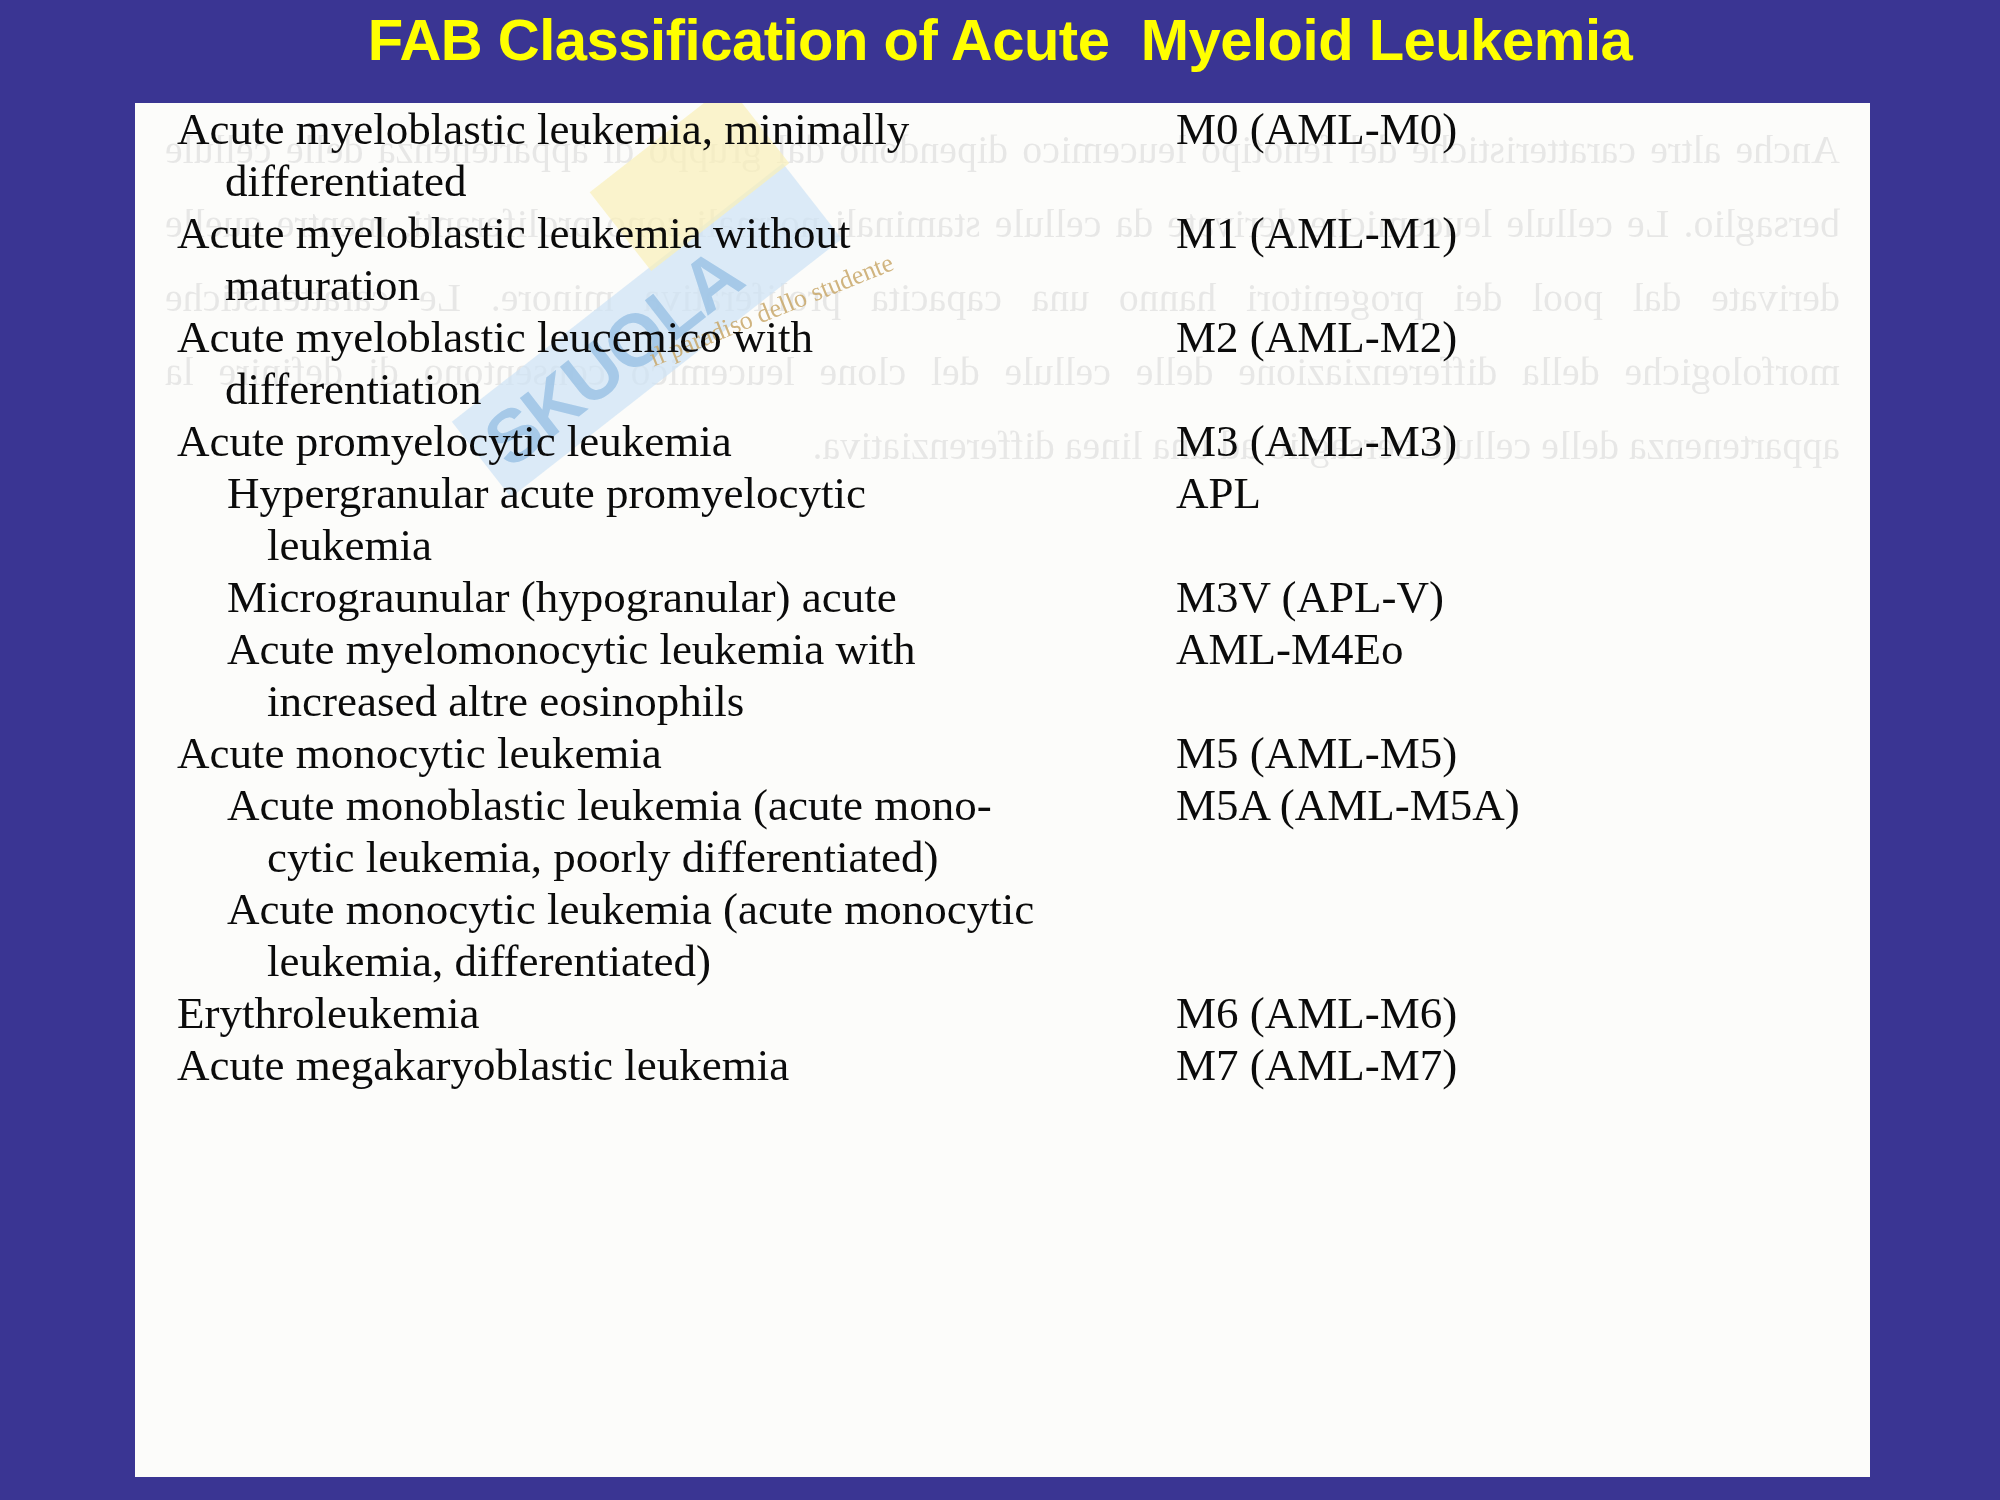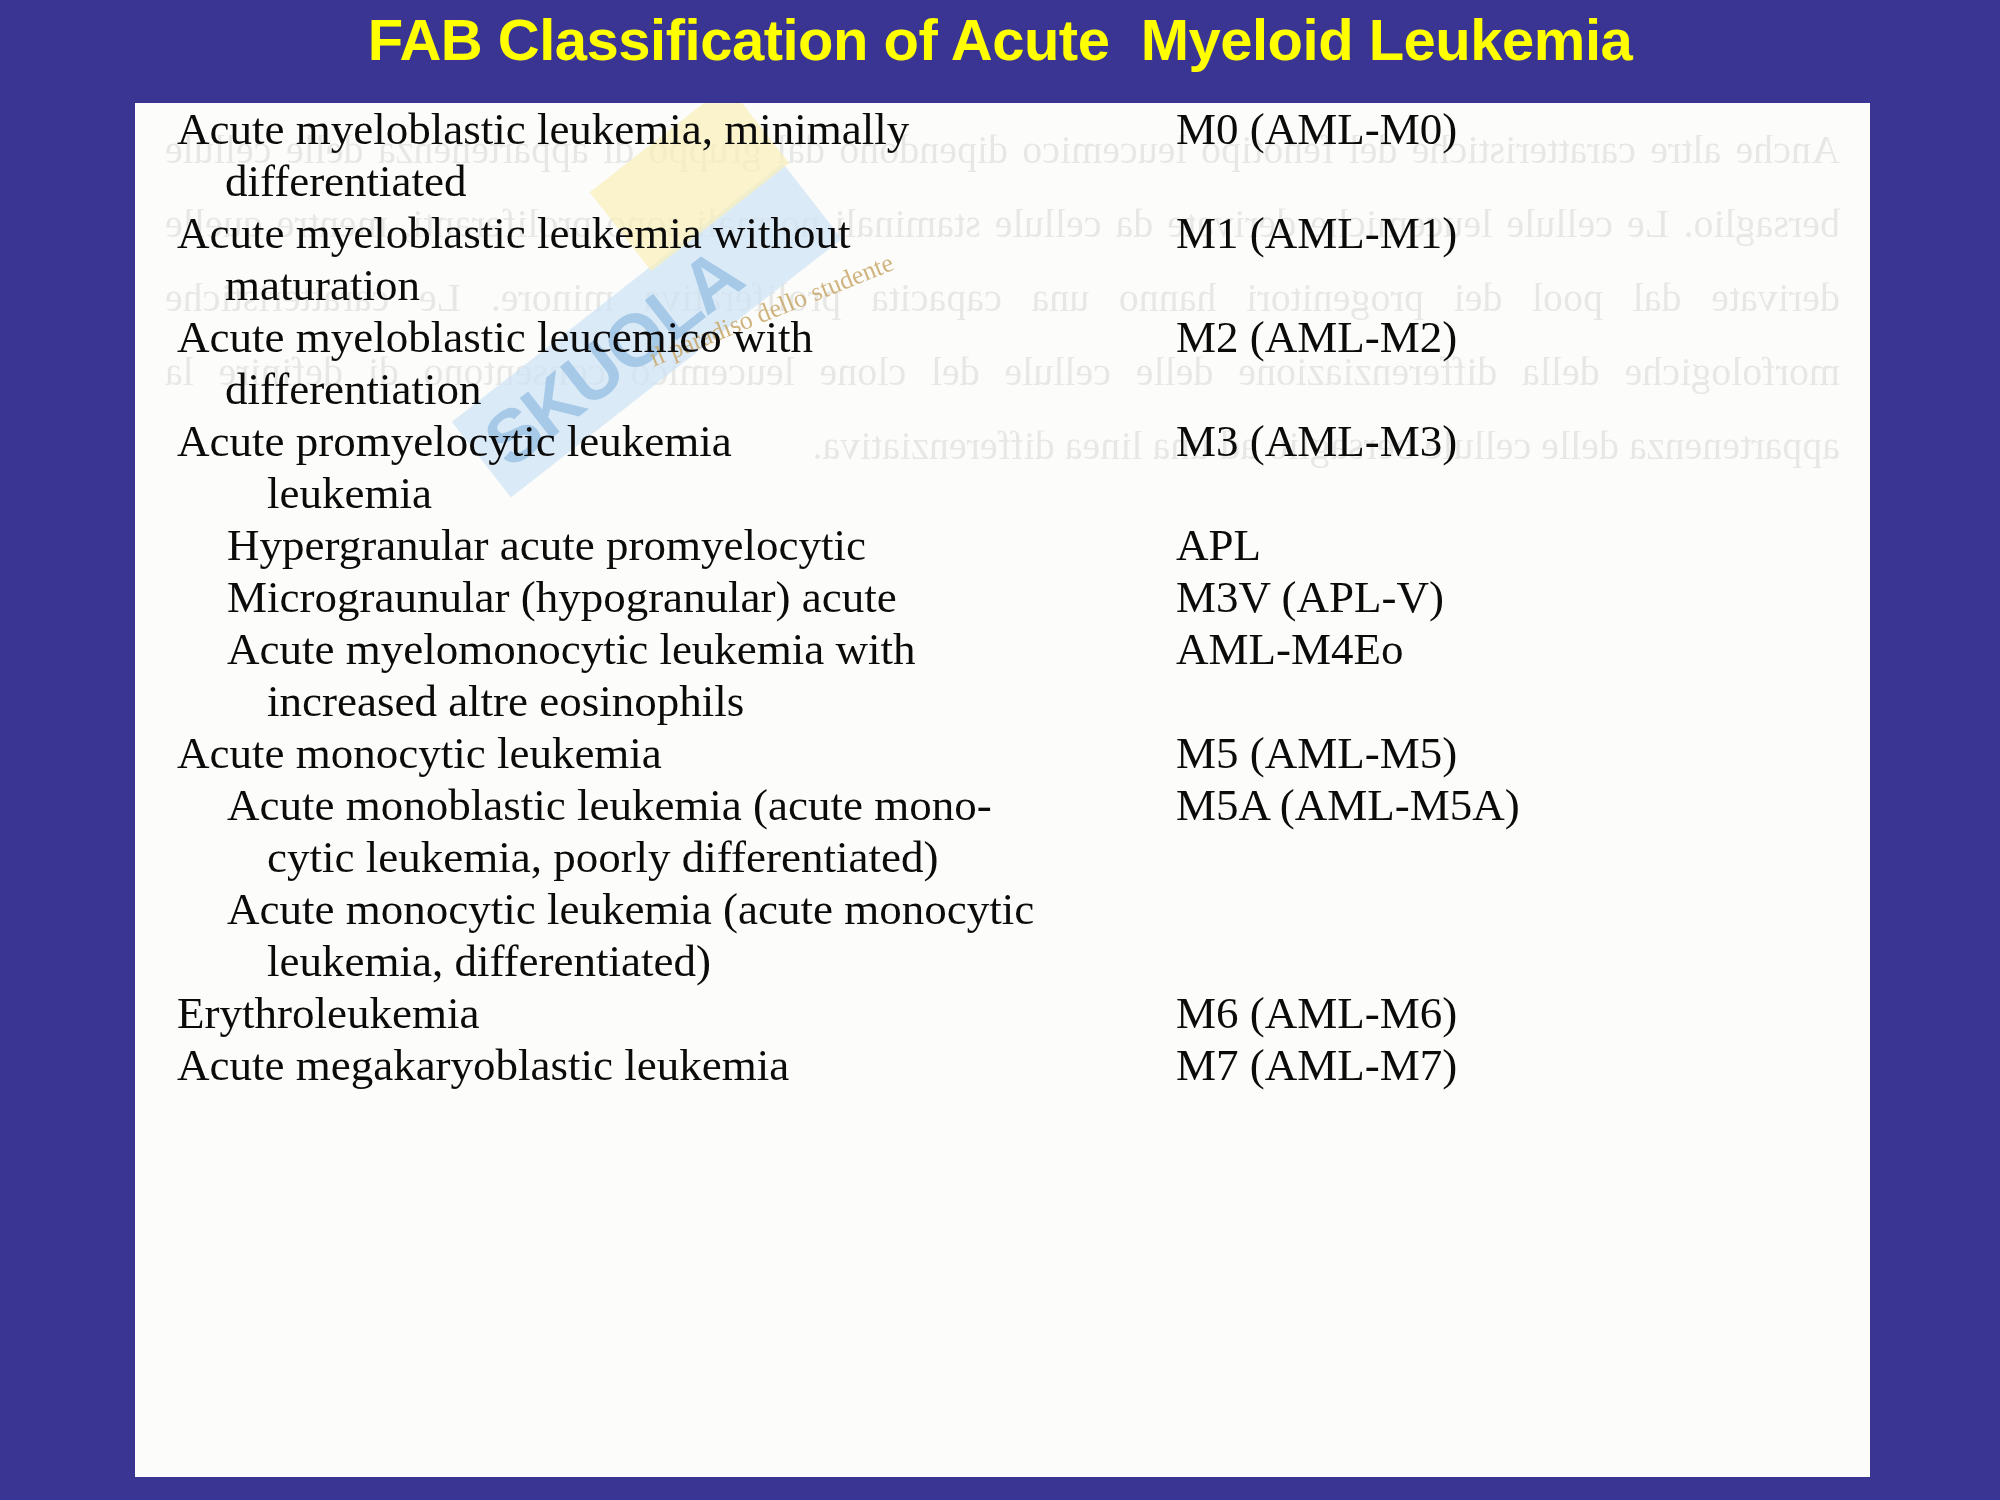--- a/index.html
+++ b/index.html
@@ -181,28 +181,28 @@
         </div>
         <div class="row">
           <span class="label ind1">differentiation</span>
           <span class="code"></span>
         </div>
         <div class="row">
           <span class="label ind0">Acute promyelocytic leukemia</span>
           <span class="code">M3 (AML-M3)</span>
         </div>
         <div class="row">
-          <span class="label ind3">leukemia</span>
-          <span class="code"></span>
-        </div>
-        <div class="row">
           <span class="label ind2">Hypergranular acute promyelocytic</span>
           <span class="code">APL</span>
         </div>
         <div class="row">
+          <span class="label ind3">leukemia</span>
+          <span class="code"></span>
+        </div>
+        <div class="row">
           <span class="label ind2">Micrograunular (hypogranular) acute</span>
           <span class="code">M3V (APL-V)</span>
         </div>
         <div class="row">
           <span class="label ind2">Acute myelomonocytic leukemia with</span>
           <span class="code">AML-M4Eo</span>
         </div>
         <div class="row">
           <span class="label ind3">increased altre eosinophils</span>
           <span class="code"></span>

